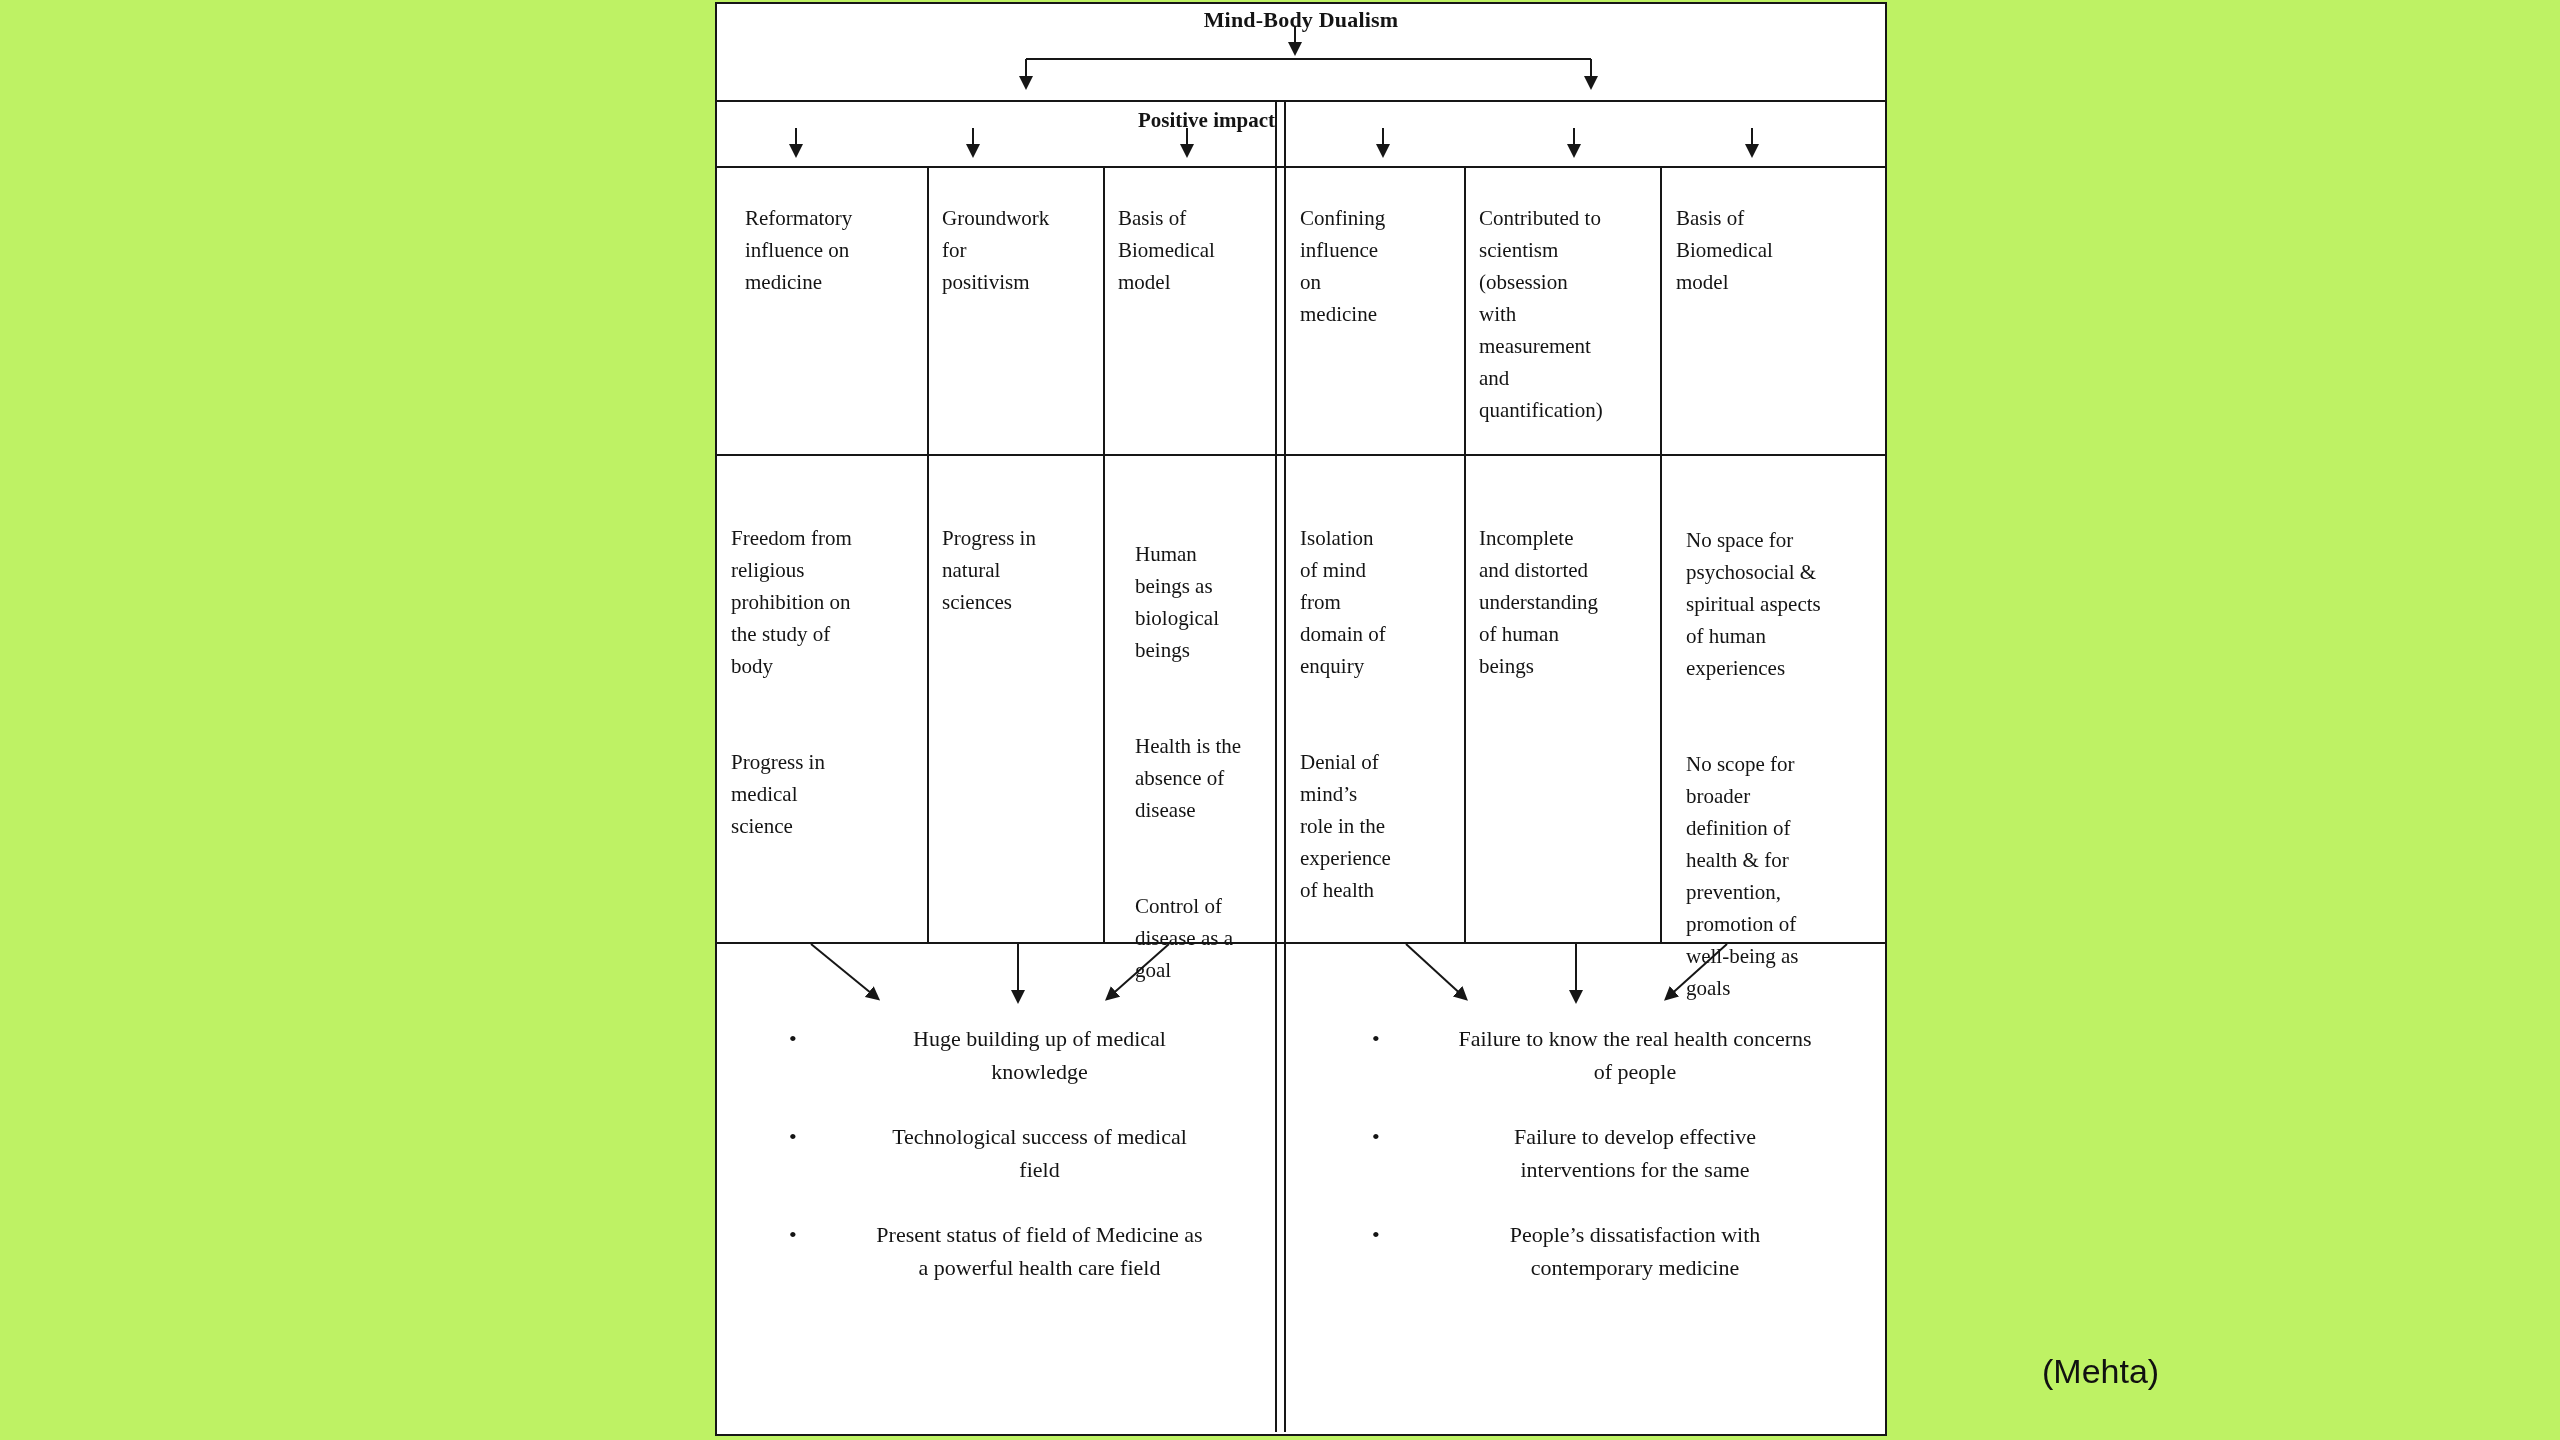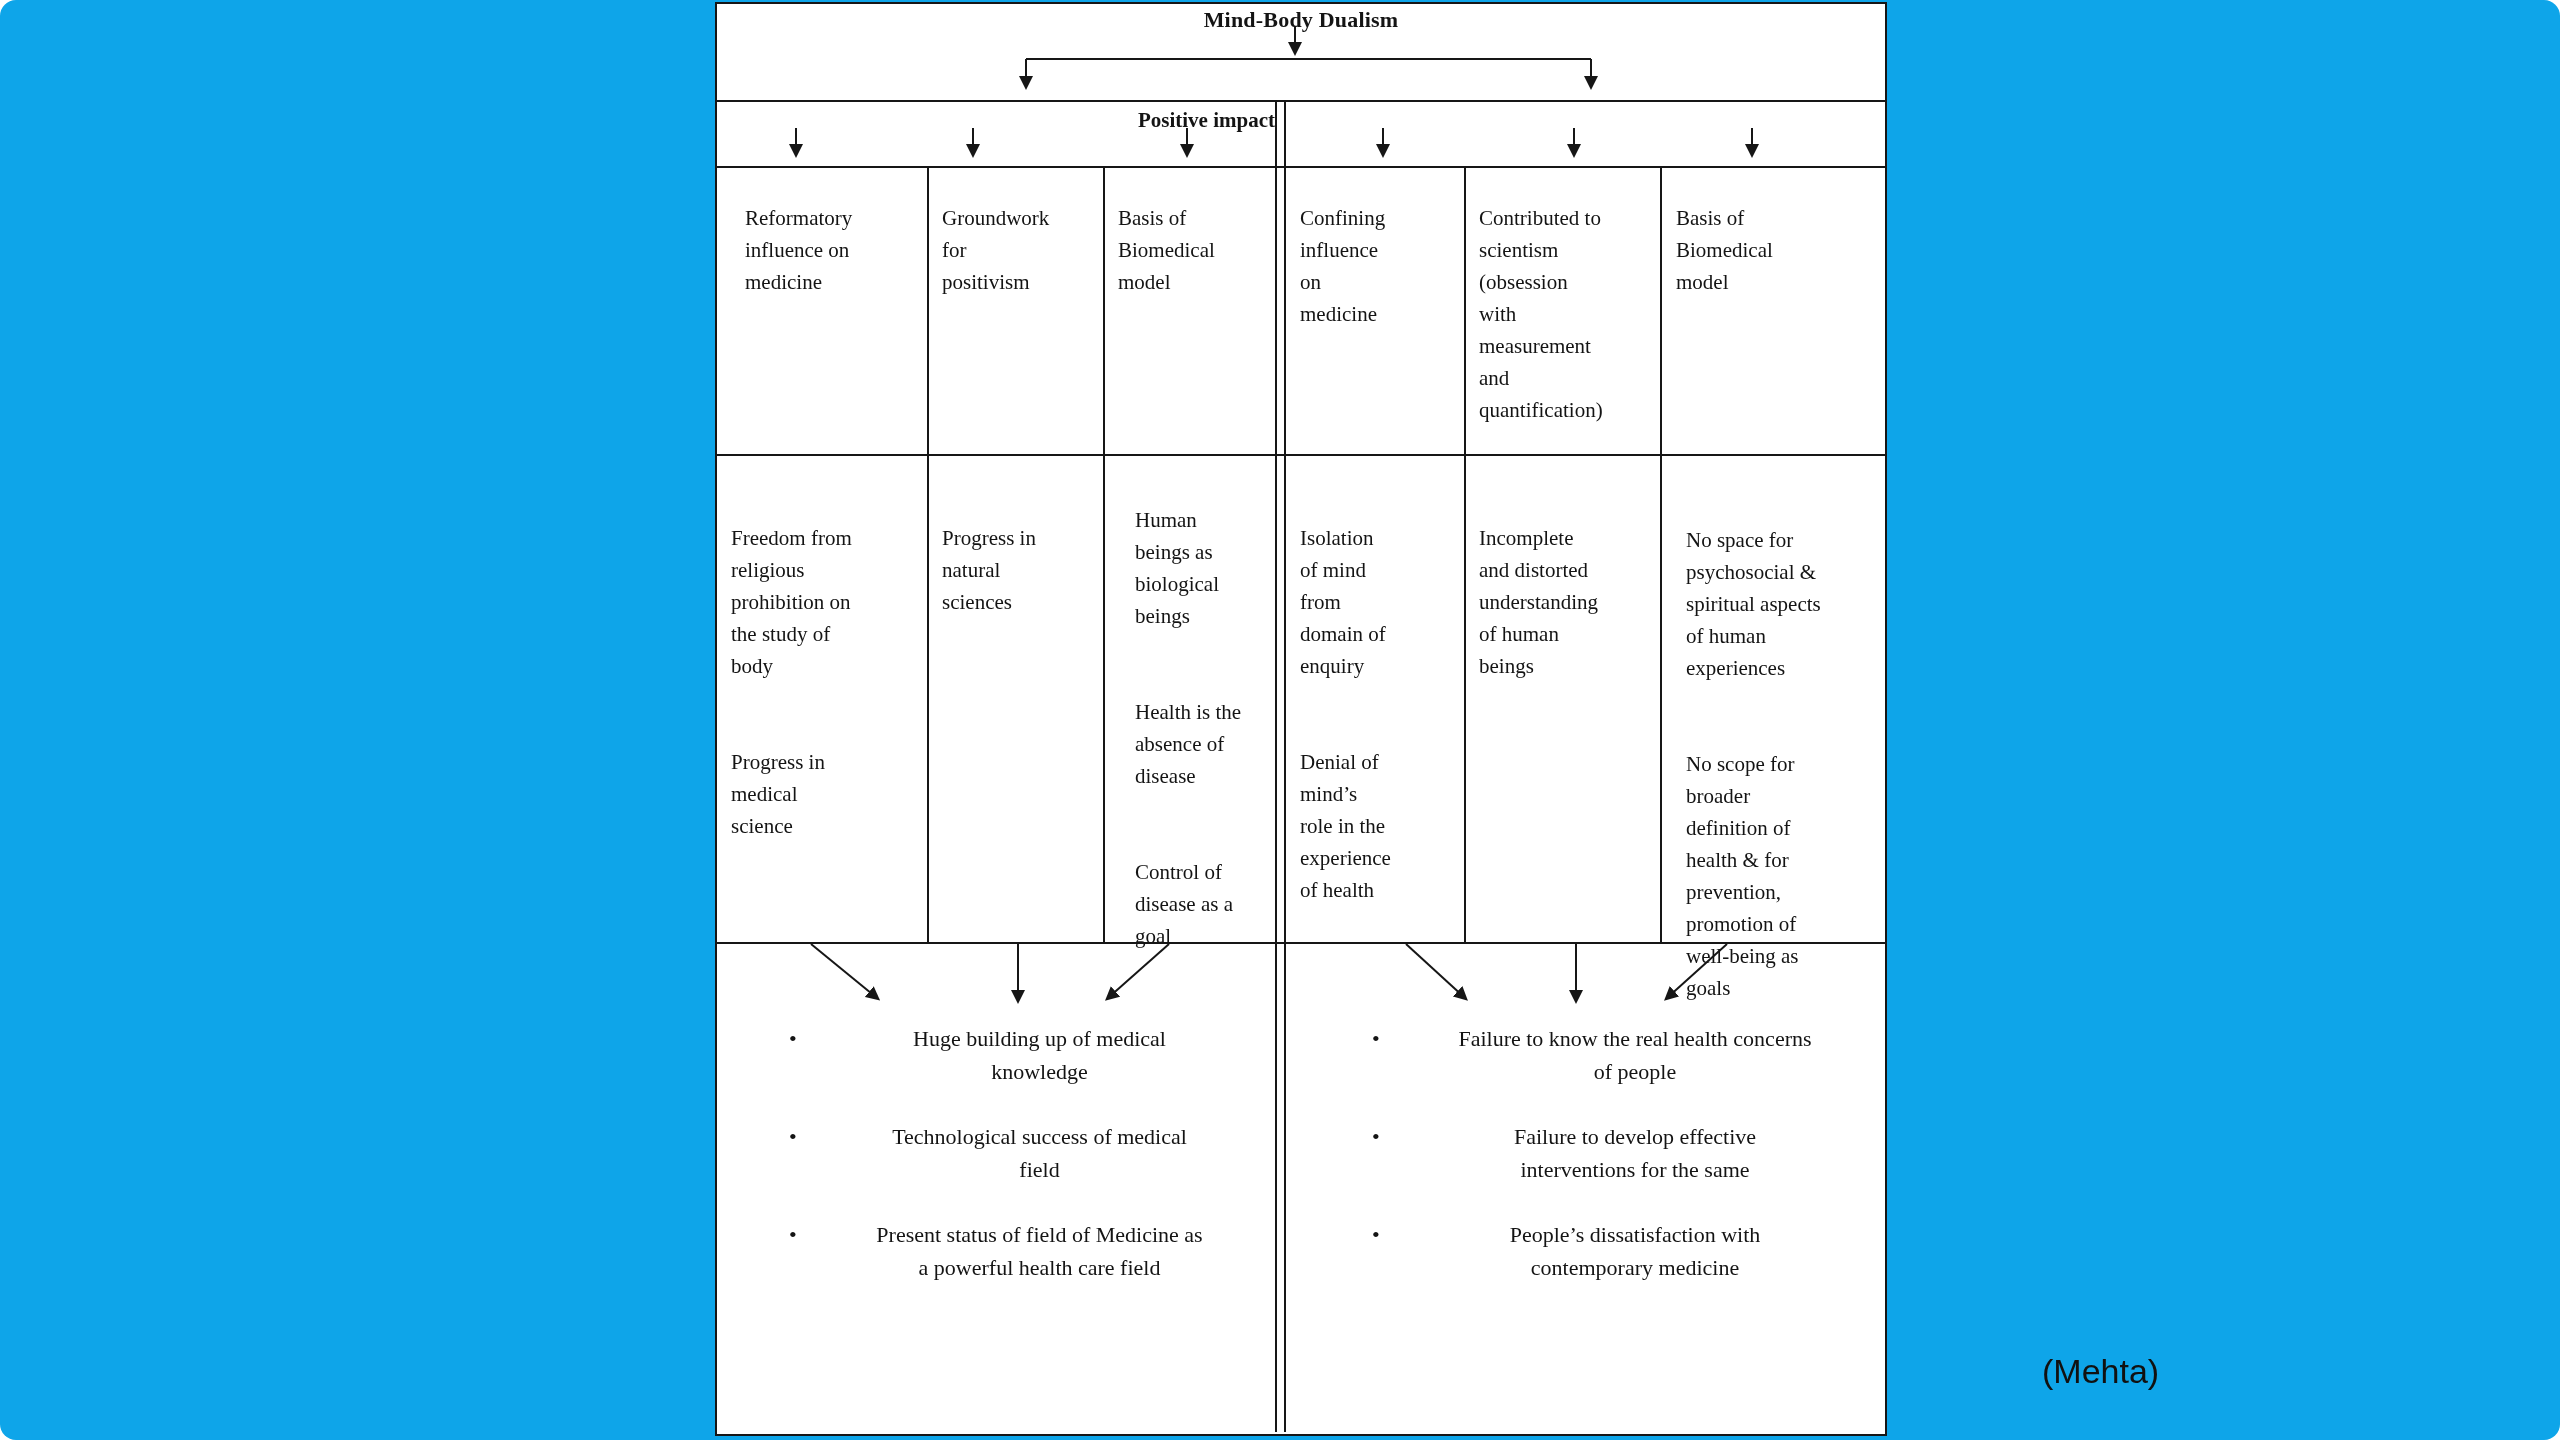--- a/index.html
+++ b/index.html
@@ -2,21 +2,21 @@
 <html><head>
 <meta charset="utf-8">
 <style>
   * { margin:0; padding:0; box-sizing:border-box; }
   html,body { width:2560px; height:1440px; }
   body {
     background:#ffffff;
     font-family:"Liberation Serif","DejaVu Serif",serif;
     color:#141414;
   }
-  .page { position:relative; width:2560px; height:1440px; overflow:hidden; background:#0ea5e9;border-radius:16px; }
+  .page { position:relative; width:2560px; height:1440px; overflow:hidden; background:#bef264; }
 
   .diagram {
     position:absolute; left:715px; top:2px; width:1172px; height:1434px;
     border:2px solid #161616; background:#ffffff;
   }
 
   .hline { position:absolute; left:0; width:1168px; height:2px; background:#161616; }
   .vline { position:absolute; width:2px; background:#161616; }
 
   .title {
@@ -132,21 +132,21 @@
 body</div>
       <div class="para">Progress in
 medical
 science</div>
     </div>
     <div class="cell" style="left:211px;top:452px;width:176px;height:486px;">
       <div class="para">Progress in
 natural
 sciences</div>
     </div>
-    <div class="cell" style="left:387px;top:434px;width:196px;height:486px;padding-left:31px;">
+    <div class="cell" style="left:387px;top:468px;width:196px;height:486px;padding-left:31px;">
       <div class="para">Human
 beings as
 biological
 beings</div>
       <div class="para">Health is the
 absence of
 disease</div>
       <div class="para">Control of
 disease as a
 goal</div>

